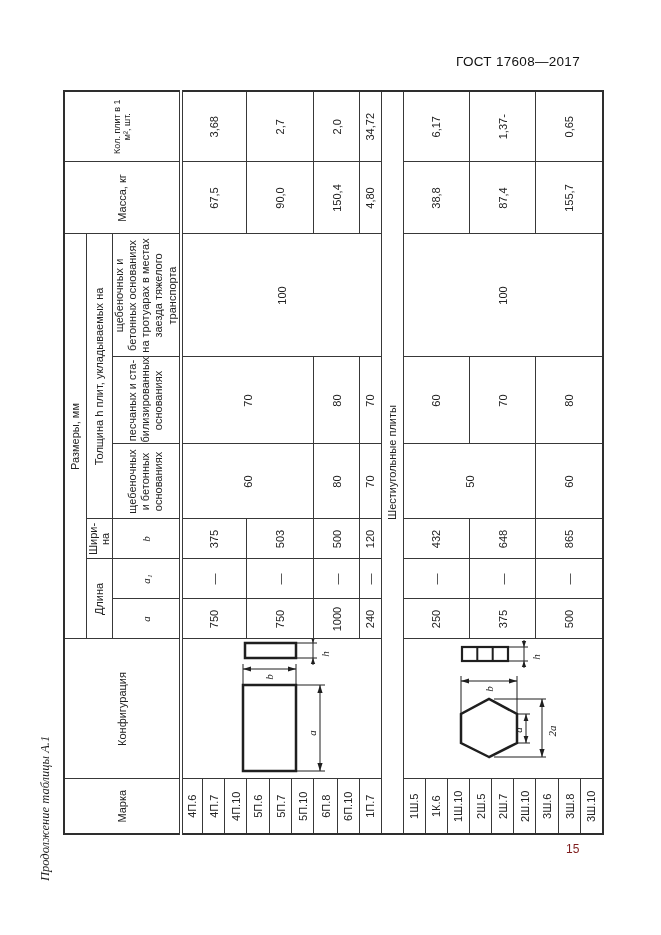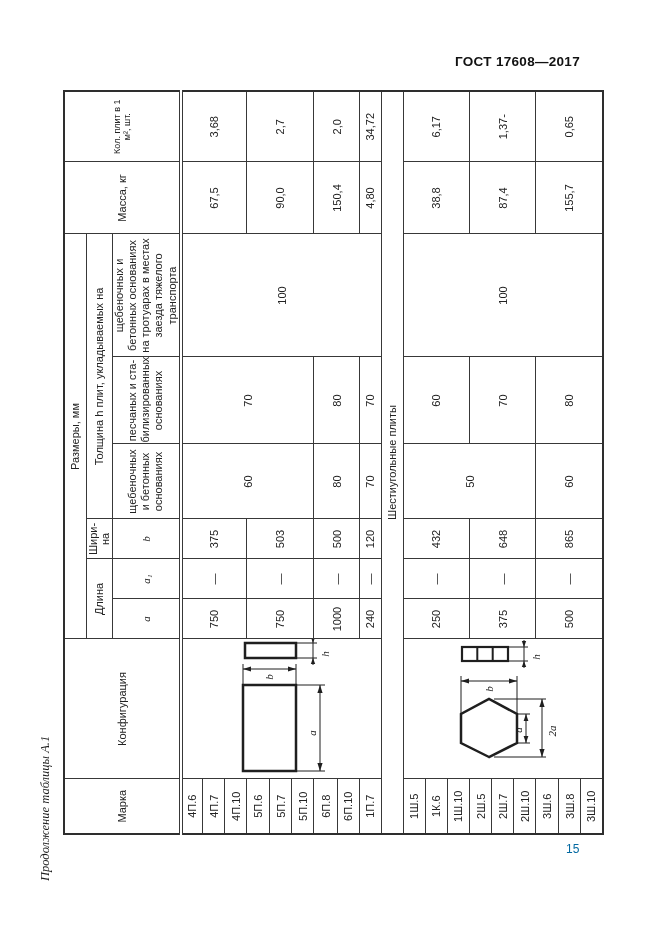--- a/index.html
+++ b/index.html
@@ -1,23 +1,23 @@
 <!DOCTYPE html>
 <html><head>
 <meta charset="utf-8">
 <style>
   html,body{margin:0;padding:0;background:#e8e8e8;}
   .page{position:relative;width:661px;height:935px;background:#ffffff;overflow:hidden;
         font-family:"Liberation Sans",sans-serif;color:#222;}
-  .doc-number{position:absolute;top:54px;right:81px;font-weight:bold;font-size:13.5px;
+  .doc-number{position:absolute;top:54px;right:81px;font-weight:normal;font-size:13.5px;
               letter-spacing:.3px;color:#111;padding-left:23px;}
   .caption{position:absolute;left:38px;top:881px;transform:rotate(-90deg);transform-origin:0 0;
            white-space:nowrap;font-family:"Liberation Serif",serif;font-style:italic;
            font-size:12.5px;color:#1c1c1c;}
-  .page-num{position:absolute;left:566px;top:842px;font-size:12px;color:#0369a1;}
+  .page-num{position:absolute;left:566px;top:842px;font-size:12px;color:#7f1d1d;}
 
   .table-rot{position:absolute;left:63px;top:835px;width:743px;height:520px;
              transform:rotate(-90deg);transform-origin:0 0;}
   table.gt{border-collapse:collapse;table-layout:fixed;width:743px;height:520px;
            border:2px solid #2e2e2e;}
   table.gt th,table.gt td{border:1px solid #383838;padding:0 1px;text-align:center;
            vertical-align:middle;font-weight:normal;font-size:11px;color:#222;
            overflow:hidden;}
   .hdr{font-size:10px;line-height:1.15;}
   .hdr-sm{font-size:8.5px;line-height:1.2;}

